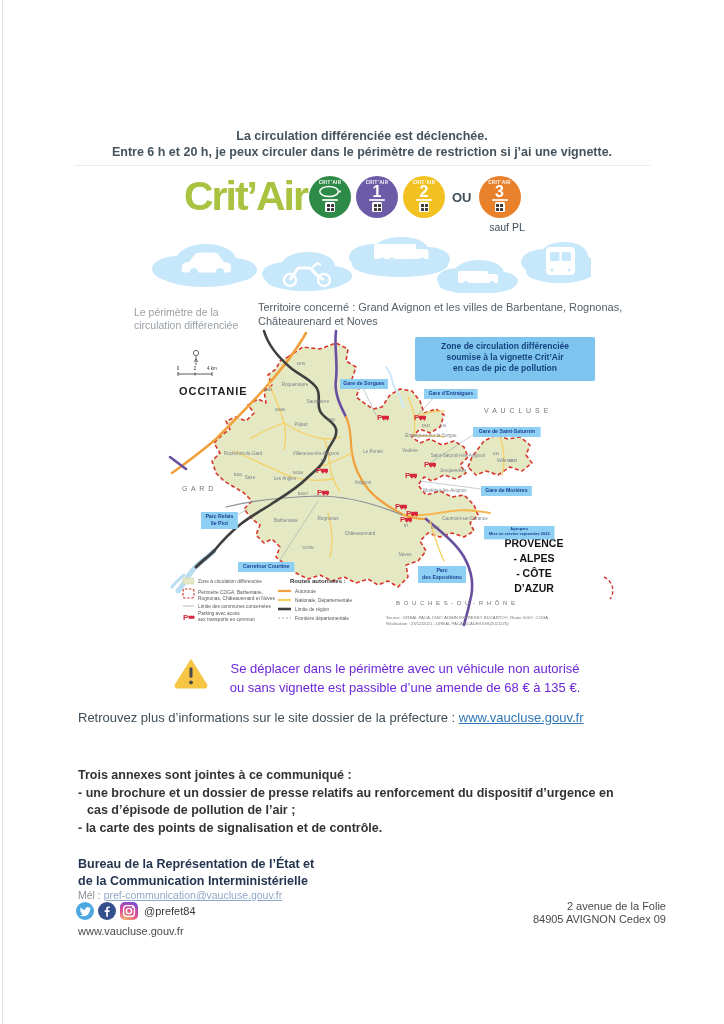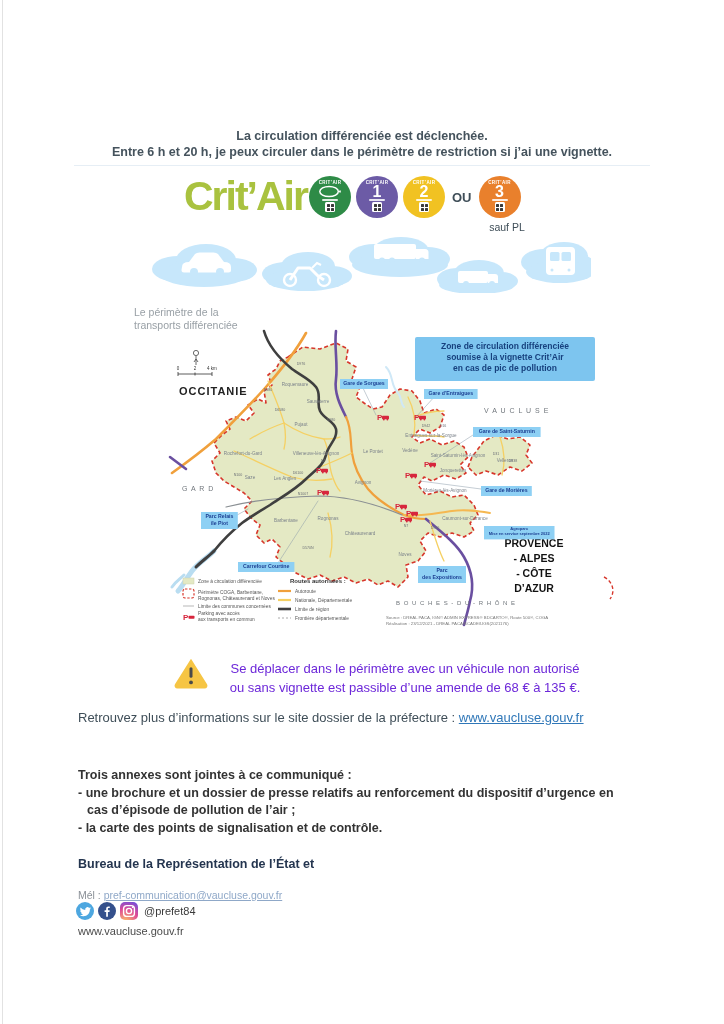--- a/index.html
+++ b/index.html
@@ -196,21 +196,25 @@
       <rect x="410" y="18" width="29" height="28" rx="4" fill="#fff"></rect>
       <rect x="414" y="23" width="9.5" height="9" rx="1.5" fill="#c7e7fb"></rect>
       <rect x="425.5" y="23" width="9.5" height="9" rx="1.5" fill="#c7e7fb"></rect>
       <circle cx="416" cy="41" r="1.5" fill="#c7e7fb"></circle>
         <circle cx="433" cy="41" r="1.5" fill="#c7e7fb"></circle>
     </g>
   </svg>
 
   <div class="map-caption-left">
     <div>Le périmètre de la</div>
-    <div>transports différenciée</div>
+    <div>circulation différenciée</div>
+  </div>
+  <div class="territory">
+    <div>Territoire concerné : Grand Avignon et les villes de Barbentane, Rognonas,</div>
+    <div>Châteaurenard et Noves</div>
   </div>
 
   <svg class="map" id="map-svg" viewBox="0 0 452 316">
     <g>
       <path d="M120,28 L135,18 L152,20 L168,14 L180,20 L178,32 L188,38 L184,50 L192,58 L188,68 L196,74 L205,80 L214,78 L222,66 L232,60 L244,62 L252,72 L256,84 L268,80 L276,86 L272,98 L262,104 L252,100 L244,108 L252,114 L262,110 L274,116 L286,112 L296,118 L300,128 L292,136 L298,144 L288,150 L276,146 L264,152 L256,148 L250,156 L258,166 L272,162 L284,168 L296,166 L306,176 L310,186 L302,194 L306,202 L296,208 L284,204 L272,208 L260,204 L252,212 L258,222 L250,232 L238,236 L240,248 L230,258 L220,252 L210,256 L200,250 L188,254 L176,248 L164,252 L152,246 L140,250 L128,244 L118,236 L108,228 L112,218 L104,210 L96,214 L88,206 L92,196 L84,190 L76,180 L84,172 L76,164 L66,158 L56,152 L48,144 L44,132 L52,124 L46,114 L54,106 L62,100 L58,92 L68,88 L78,92 L86,84 L80,76 L90,70 L98,74 L96,62 L104,56 L100,46 L108,40 L112,32 Z" fill="#e4e9c4" stroke="#d7362b" stroke-width="1.6" stroke-dasharray="4,2.6" stroke-linejoin="round"></path>
       <path d="M300,138 L304,128 L310,120 L316,112 L328,106 L340,110 L352,108 L362,116 L358,126 L364,134 L354,142 L342,138 L330,146 L318,142 L308,146 Z" fill="#e4e9c4" stroke="#d7362b" stroke-width="1.6" stroke-dasharray="4,2.6" stroke-linejoin="round"></path>
       <path d="M436,248 C444,252 448,262 442,270" fill="none" stroke="#d7362b" stroke-width="1.4" stroke-dasharray="3.5,2.4"></path>
     </g>
     <g fill="none" stroke-linecap="round">
       <path d="M218,38 C226,46 222,56 230,64 C234,68 232,74 236,78" stroke="#cfe8f7" stroke-width="2"></path>
@@ -397,20 +401,21 @@
 
   <div class="annex">
     <div>Trois annexes sont jointes à ce communiqué :</div>
     <div>- une brochure et un dossier de presse relatifs au renforcement du dispositif d’urgence en</div>
     <div class="cont">cas d’épisode de pollution de l’air ;</div>
     <div>- la carte des points de signalisation et de contrôle.</div>
   </div>
 
   <div class="bureau">
     <div>Bureau de la Représentation de l’État et</div>
+    <div>de la Communication Interministérielle</div>
   </div>
   <div class="mel">
     <span>Mél : </span><a href="#">pref-communication@vaucluse.gouv.fr</a>
   </div>
   <div class="social">
     <svg class="sicon" viewBox="0 0 24 24">
       <circle cx="12" cy="12" r="12" fill="#4da7e0"></circle>
       <path transform="translate(4,5) scale(0.68)" fill="#fff" d="M23.4 4.8c-.8.4-1.7.6-2.6.8a4.5 4.5 0 0 0 2-2.5c-.9.5-1.9.9-2.9 1.1a4.5 4.5 0 0 0-7.7 4.1A12.8 12.8 0 0 1 3 3.6a4.5 4.5 0 0 0 1.4 6 4.4 4.4 0 0 1-2-.6v.1c0 2.2 1.5 4 3.6 4.4a4.5 4.5 0 0 1-2 .1 4.5 4.5 0 0 0 4.2 3.1A9 9 0 0 1 1.6 18.6 12.7 12.7 0 0 0 8.5 20.6c8.3 0 12.8-6.9 12.8-12.8v-.6c.9-.6 1.6-1.4 2.2-2.3z"></path>
     </svg>
     <svg class="sicon" viewBox="0 0 24 24">
@@ -420,13 +425,17 @@
     <span class="insta">
       <svg class="sicon" viewBox="0 0 18 18">
         <rect x="3.6" y="3.6" width="10.8" height="10.8" rx="3.2" fill="none" stroke="#fff" stroke-width="1.4"></rect>
         <circle cx="9" cy="9" r="2.6" fill="none" stroke="#fff" stroke-width="1.4"></circle>
         <circle cx="12.8" cy="5.2" r="0.9" fill="#fff"></circle>
       </svg>
     </span>
     <span class="handle">@prefet84</span>
   </div>
   <div class="site">www.vaucluse.gouv.fr</div>
+  <div class="addr">
+    <div>2 avenue de la Folie</div>
+    <div>84905 AVIGNON Cedex 09</div>
+  </div>
 </div>
 
 </body></html>

